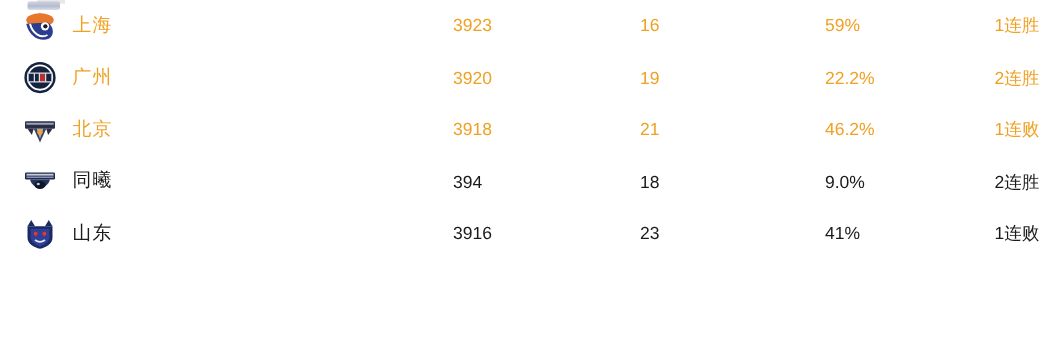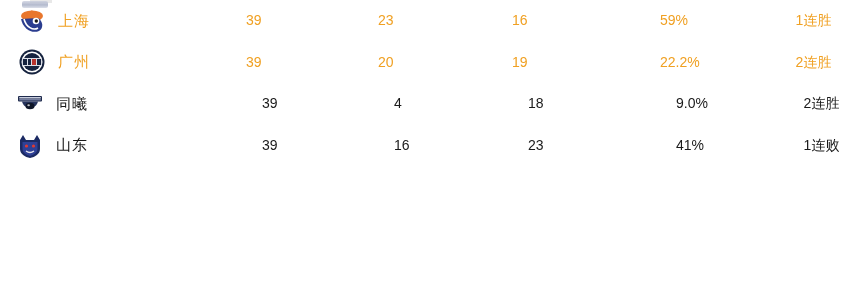--- a/index.html
+++ b/index.html
@@ -34,29 +34,29 @@
   .col-played { width: 132px; }
   .col-wins   { width: 134px; }
   .col-losses { width: 148px; }
   .col-pct    { width: 116px; }
   .col-streak { width: 75px; }
 
   td.c-team {
     text-align: left;
     padding-left: 18px;
   }
-  td.c-played  { text-align: left; }
+  td.c-played  { text-align: right; }
   td.c-wins    { text-align: left; }
   td.c-losses  { text-align: left; }
   td.c-pct     { text-align: left; padding-right: 18px;}
   td.c-streak  { text-align: center; }
 
   
   tr.hl td { color: #F0A022; }
-  tr.normal td { color: #1a1a1a; padding-left: 16px; }
+  tr.normal td { color: #1a1a1a; }
 
   .team-cell {
     display: flex;
     align-items: center;
     gap: 12px;
   }
   .team-logo {
     width: 28px;
     height: 28px;
     flex: 0 0 28px;
@@ -155,20 +155,41 @@
                 </svg></span>
               <span class="team-name">广州</span>
             </div>
           </td>
           <td class="c-played">39</td>
           <td class="c-wins">20</td>
           <td class="c-losses">19</td>
           <td class="c-pct">22.2%</td>
           <td class="c-streak">2连胜</td>
         </tr>
+        <tr class="hl">
+          <td class="c-team">
+            <div class="team-cell">
+              <span class="team-logo"><svg width="28" height="28" viewBox="0 0 28 28" xmlns="http://www.w3.org/2000/svg">
+                  <rect x="2" y="7" width="24" height="6" rx="1" fill="#2a2f45"></rect>
+                  <rect x="3" y="8.2" width="22" height="1.6" fill="#9aa2bd"></rect>
+                  <path d="M9 13 L14 24 L19 13 Z" fill="#3b4160"></path>
+                  <path d="M11.5 13 L14 21 L16.5 13 Z" fill="#aeb6d0"></path>
+                  <path d="M4 13 L9 13 L7.5 18 Z" fill="#2a2f45"></path>
+                  <path d="M24 13 L19 13 L20.5 18 Z" fill="#2a2f45"></path>
+                  <circle cx="14" cy="15.5" r="2.2" fill="#E8A33D"></circle>
+                </svg></span>
+              <span class="team-name">北京</span>
+            </div>
+          </td>
+          <td class="c-played">39</td>
+          <td class="c-wins">18</td>
+          <td class="c-losses">21</td>
+          <td class="c-pct">46.2%</td>
+          <td class="c-streak">1连败</td>
+        </tr>
         <tr class="normal">
           <td class="c-team">
             <div class="team-cell">
               <span class="team-logo"><svg width="28" height="28" viewBox="0 0 28 28" xmlns="http://www.w3.org/2000/svg">
                   <rect x="2" y="6" width="24" height="5.5" rx="1" fill="#1f2b4d"></rect>
                   <rect x="3.2" y="7" width="21.6" height="1.5" fill="#c7ccdd"></rect>
                   <rect x="3.2" y="9.2" width="21.6" height="1.2" fill="#8b93b3"></rect>
                   <path d="M6 11.5 C8 20, 20 20, 22 11.5 Z" fill="#26335c"></path>
                   <ellipse cx="14" cy="16" rx="4.5" ry="3.2" fill="#0f1628"></ellipse>
                   <ellipse cx="12.6" cy="15.2" rx="1.3" ry="1" fill="#ffffff" opacity=".75"></ellipse>

